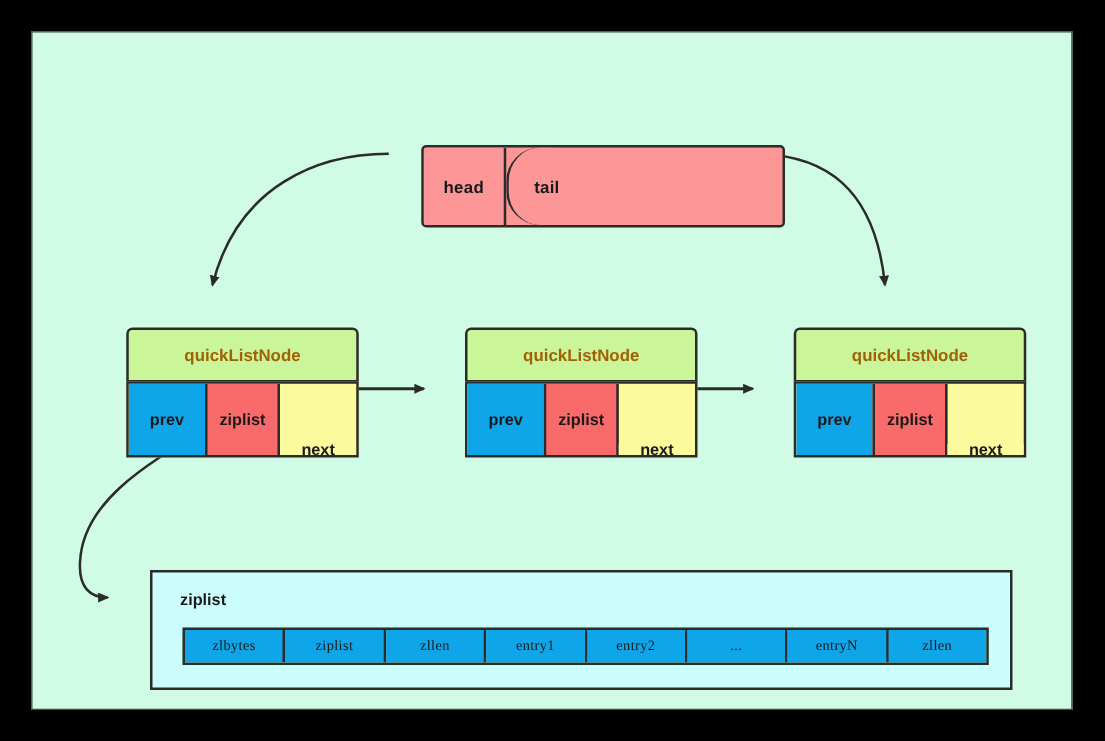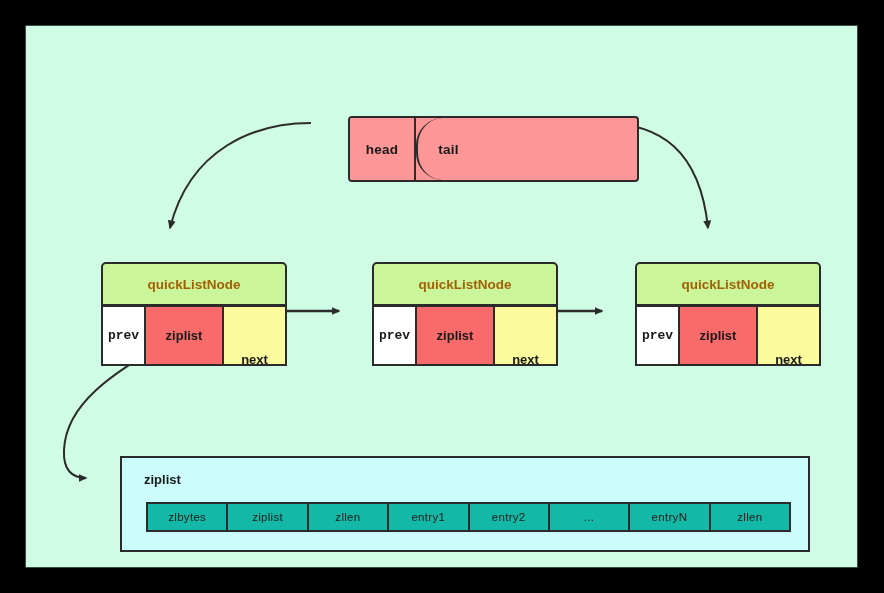--- a/index.html
+++ b/index.html
@@ -39,21 +39,20 @@
     left: 311px;
     top: 90px;
     width: 291px;
     height: 66px;
     display: flex;
     border: 2px solid #2b2b2b;
     border-radius: 4px;
     background: #fd9797;
     box-sizing: border-box;
     overflow: hidden;
-    margin-left: 11px;
   }
   #quicklist-box .cell {
     display: flex;
     align-items: center;
     justify-content: center;
     background: #fd9797;
     color: #1a1a1a;
     font-size: 13.5px;
     font-weight: bold;
     letter-spacing: 0.2px;
@@ -100,21 +99,21 @@
   }
   .qnode .qcell {
     display: flex;
     align-items: center;
     justify-content: center;
     font-size: 13px;
     font-weight: bold;
     color: #1a1a1a;
     box-sizing: border-box;
   }
-  .qnode .qcell.prev { width: 41px; background: #ffffff; font-family: Liberation Mono, monospace; }
+  .qnode .qcell.prev { width: 61px; background: #0ea5e9; }
   .qnode .qcell.zip  { flex: 1; background: #f96a6a;
                        border-left: 2px solid #2b2b2b;
                        border-right: 2px solid #2b2b2b; }
   .qnode .qcell.next { width: 61px; background: #fbfb9e; margin-top: 48px; }
 
   #qnode-1 { left: 75px;  top: 236px; }
   #qnode-2 { left: 346px; top: 236px; }
   #qnode-3 { left: 609px; top: 236px; }
 
   
@@ -146,22 +145,22 @@
     border: 2px solid #2b2b2b;
     box-sizing: border-box;
     background: #99fccb;
     overflow: hidden;
   }
   #ziplist-cells .zcell {
     flex: 1;
     display: flex;
     align-items: center;
     justify-content: center;
-    background: #14b8a6;
-    font-family: Liberation Sans, sans-serif;
+    background: #0ea5e9;
+    font-family: Liberation Serif, serif;
     font-size: 11.5px;
     color: #1a1a1a;
     border-right: 2px solid #2b2b2b;
     box-sizing: border-box;
     letter-spacing: 0.3px;
   }
   #ziplist-cells .zcell:last-child { border-right: none; }
 
   
   #connectors {

